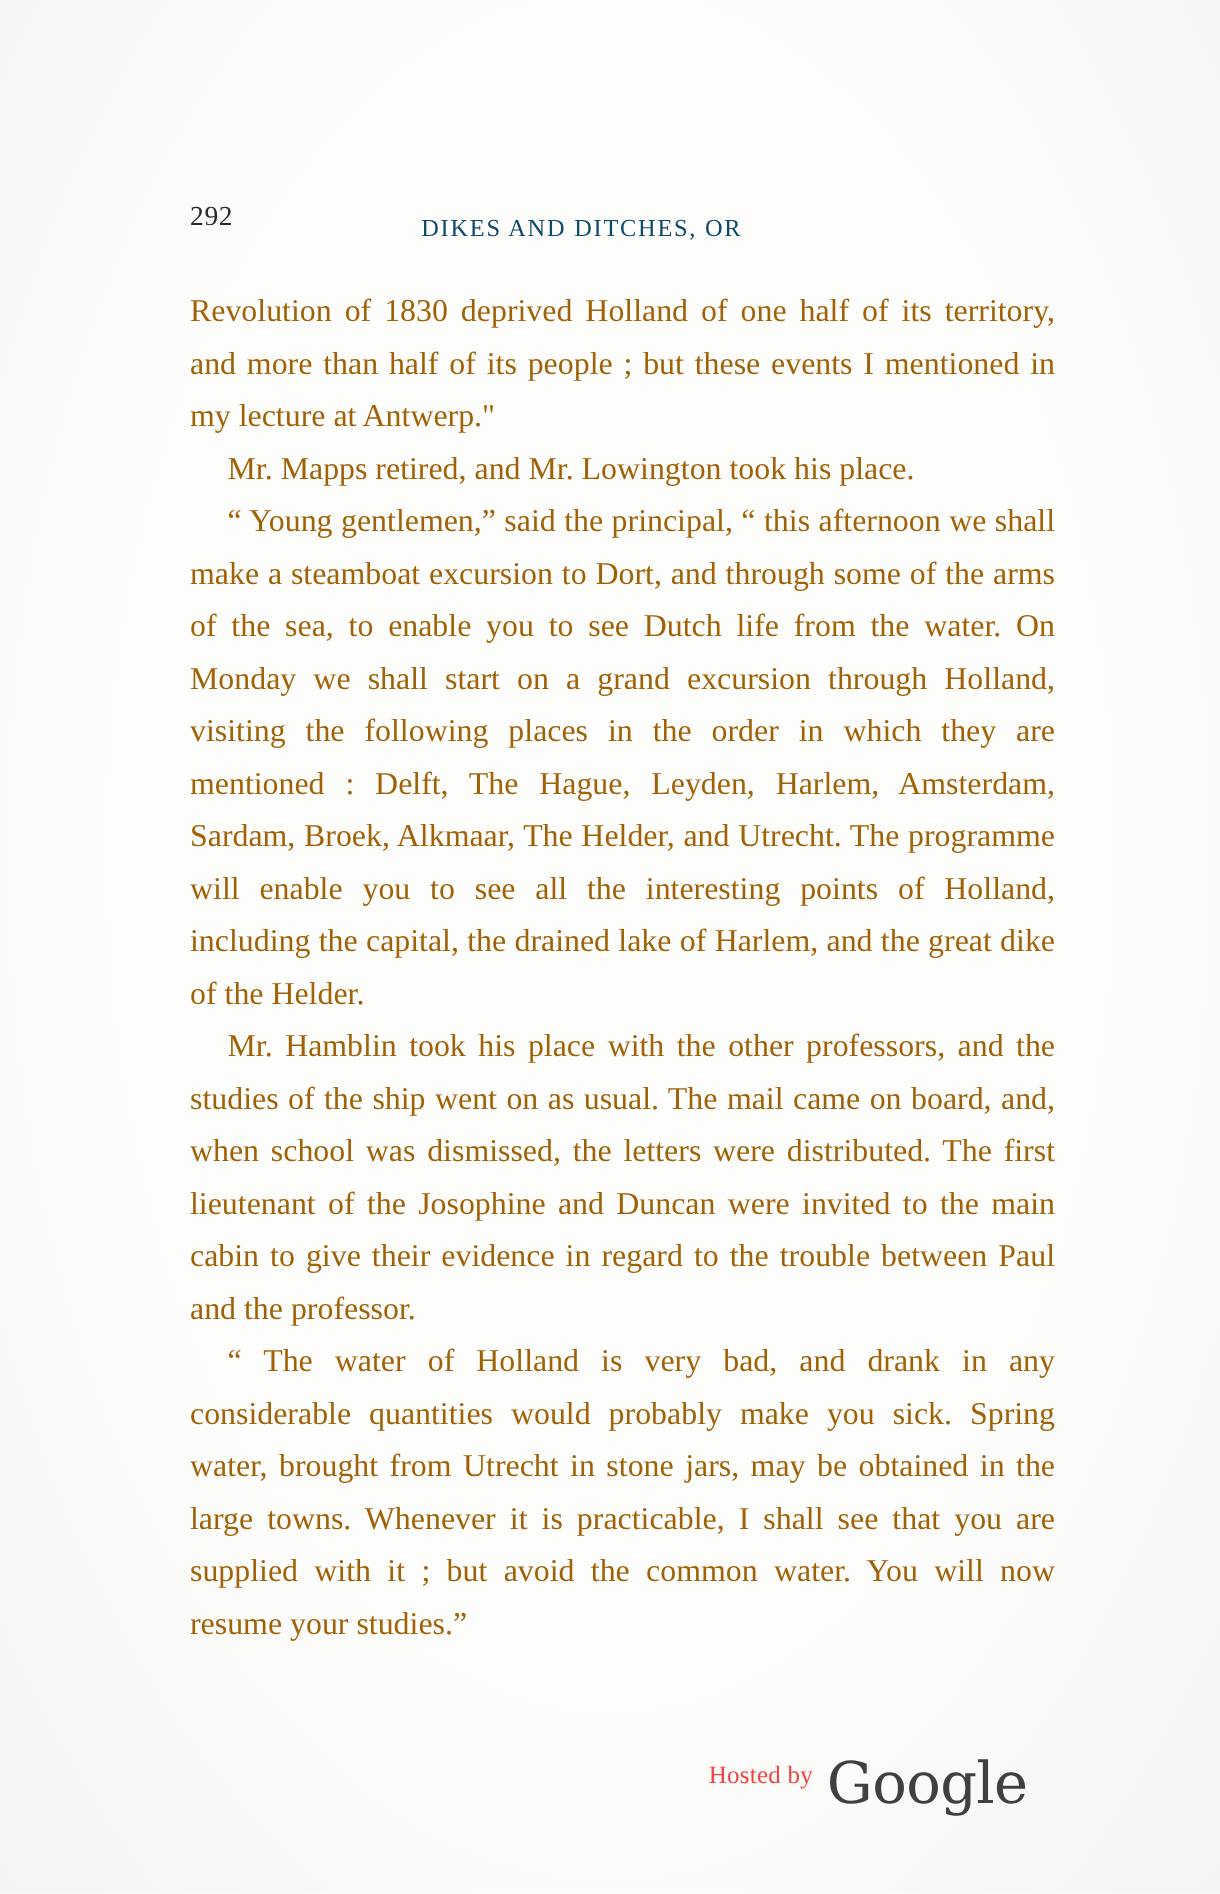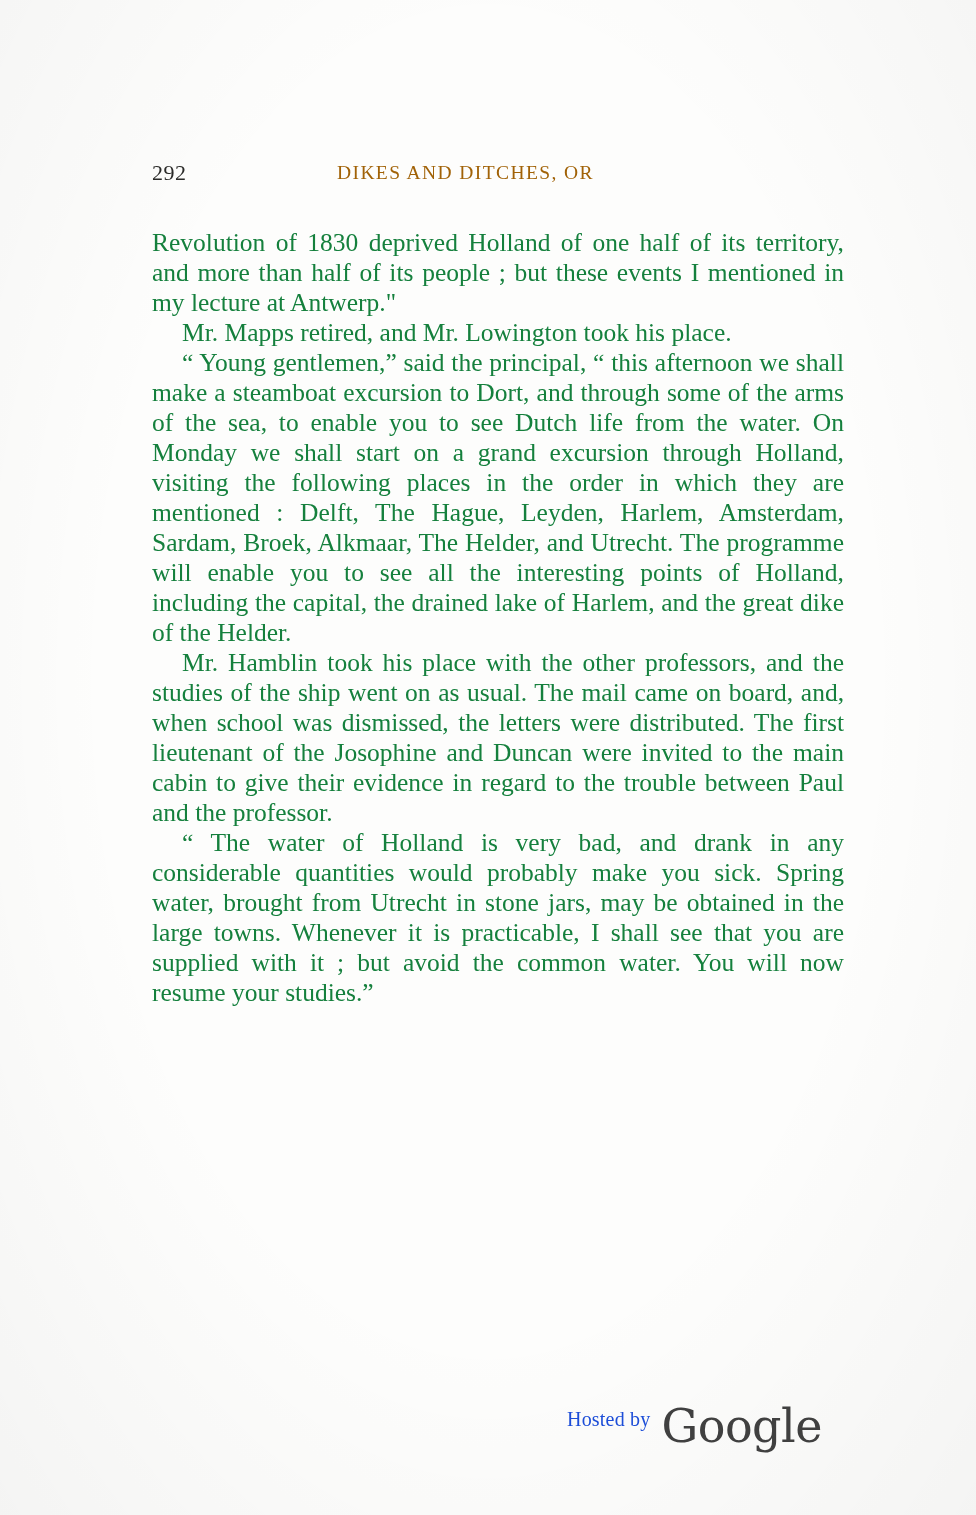--- a/index.html
+++ b/index.html
@@ -43,39 +43,39 @@
     position: absolute;
     left: 0;
     top: 0;
     font-size: 22px;
     letter-spacing: 0.5px;
     color: #2a2a28;
   }
   .running-head {
     position: absolute;
     left: 185px;
-    top: 2px;
+    top: 13px;
     font-size: 19.5px;
     letter-spacing: 1.4px;
-    color: #a16207;
+    color: #0c4a6e;
     white-space: nowrap;
   }
   .body-text {
     position: absolute;
     left: 152px;
     top: 228px;
     width: 692px;
   }
   .para {
     margin: 0 0 0 0;
     font-size: 25.5px;
-    line-height: 30px;
+    line-height: 42px;
     text-align: justify;
     text-align-last: left;
-    color: #15803d;
+    color: #a16207;
     -webkit-font-smoothing: antialiased;
   }
   .para.indent {
     text-indent: 30px;
   }
   .footer {
     position: absolute;
     left: 152px;
     top: 1385px;
     width: 692px;
@@ -83,21 +83,21 @@
   }
   .hosted {
     position: absolute;
     right: 22px;
     top: 14px;
     white-space: nowrap;
   }
   .hosted .by {
     font-family: "Liberation Serif", serif;
     font-size: 20px;
-    color: #1d4ed8;
+    color: #ef4444;
     vertical-align: 16px;
     letter-spacing: 0.2px;
   }
   .hosted .g {
     font-family: "DejaVu Serif", serif;
     font-size: 46px;
     color: #404040;
     letter-spacing: -0.5px;
     margin-left: 7px;
   }

